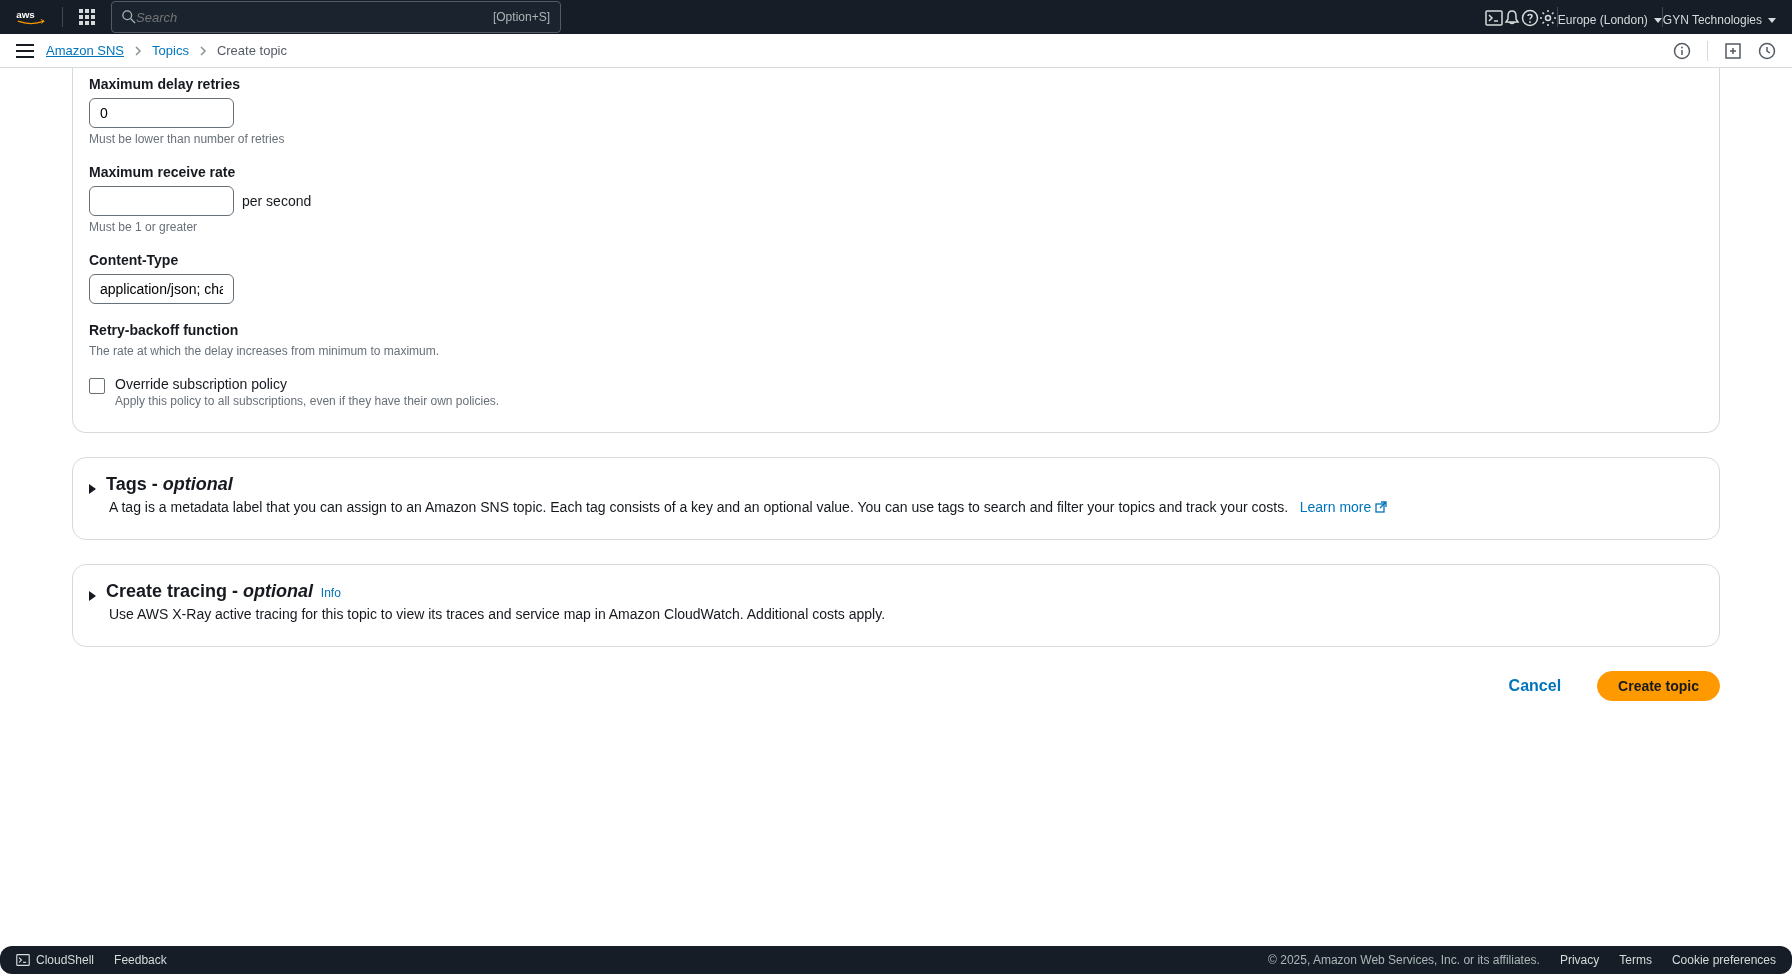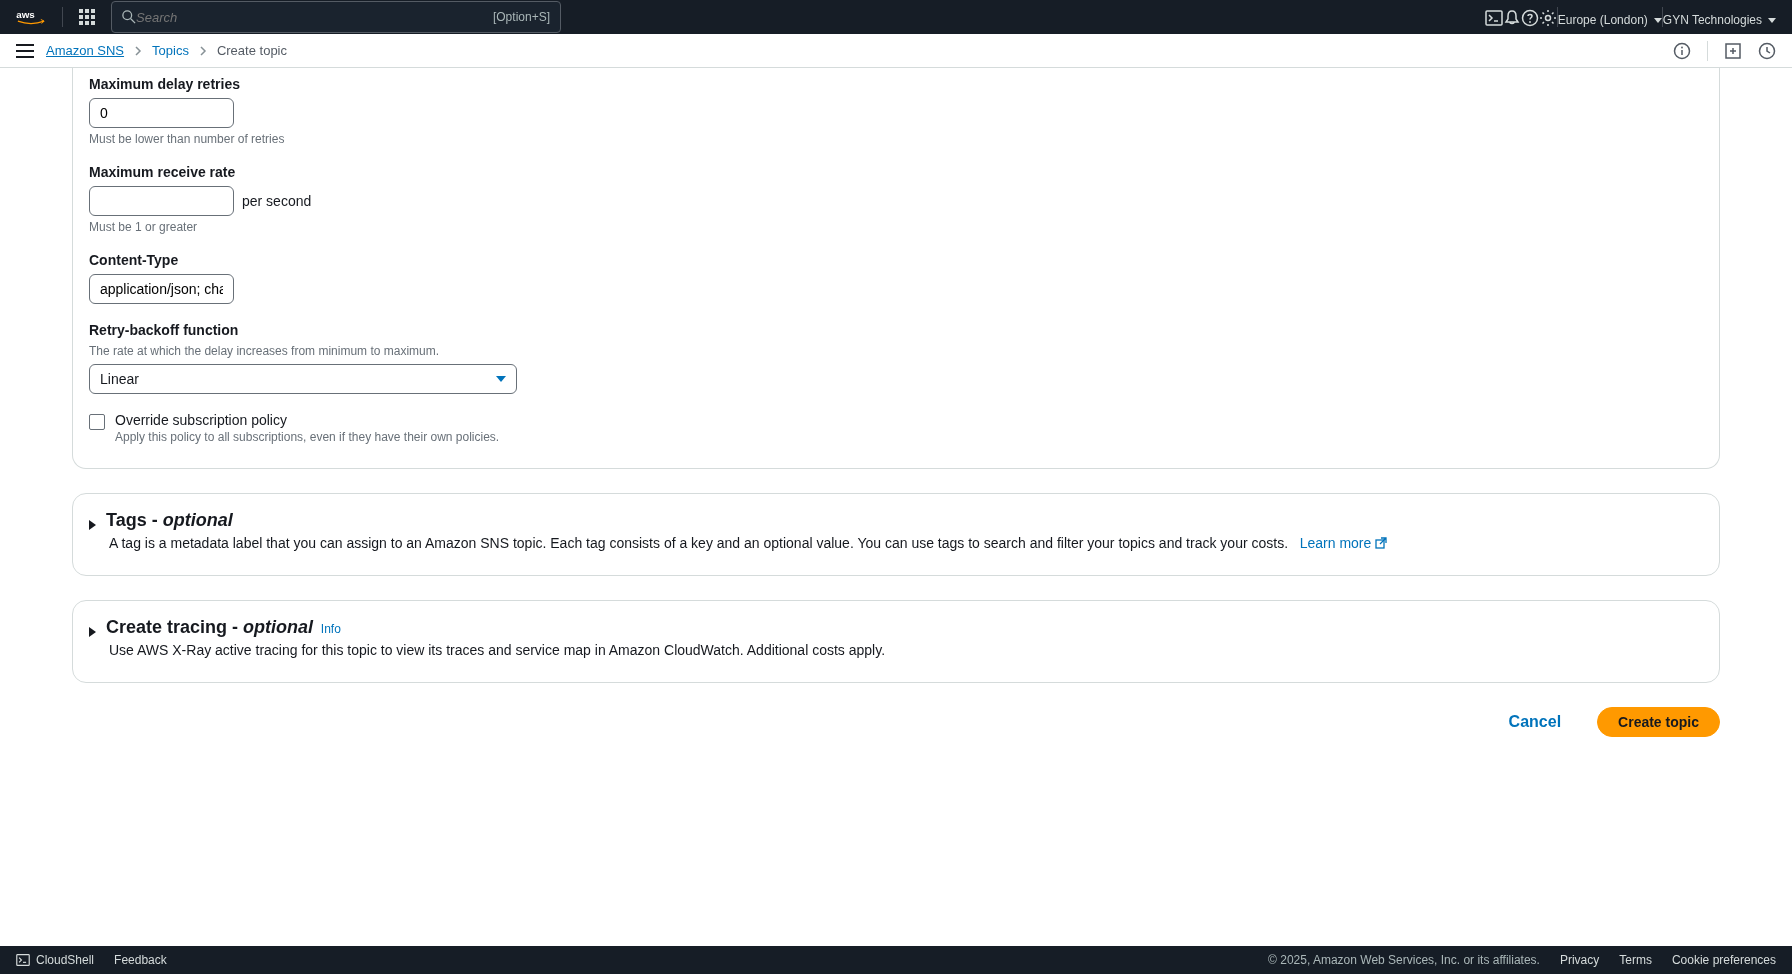--- a/index.html
+++ b/index.html
@@ -63,21 +63,21 @@
     .exp-desc { font-size: 14px; color: #16191f; margin-top: 4px; margin-left: 20px; }
     .learn-more { color: #0073bb; cursor: pointer; display: inline-flex; align-items: center; gap: 4px; }
     .external-icon { width: 12px; height: 12px; }
     
     
     .actions { display: flex; justify-content: flex-end; gap: 16px; margin: 20px 72px 30px 72px; align-items: center; }
     .btn-cancel { color: #0073bb; font-weight: 700; cursor: pointer; font-size: 16px; padding: 6px 20px; }
     .btn-primary { background: #ff9900; border: 1px solid #ff9900; border-radius: 16px; padding: 6px 20px; font-weight: 700; font-size: 14px; cursor: pointer; color: #16191f; }
     
     
-    .footer { background: #161d26; height: 28px; display: flex; align-items: center; padding: 0 16px; gap: 20px; position: fixed; bottom: 0; left: 0; right: 0; font-size: 12px; color: #d5dbdb; }
+    .footer { background: #161d26; height: 28px; display: flex; align-items: center; padding: 0 16px; gap: 20px; position: fixed; bottom: 0; left: 0; right: 0; font-size: 12px; color: #d5dbdb; border-radius: 12px; }
     .footer-left { display: flex; align-items: center; gap: 20px; }
     .footer-item { display: flex; align-items: center; gap: 6px; cursor: pointer; }
     .footer-spacer { flex: 1; }
     .footer-right { display: flex; align-items: center; gap: 20px; }
     .footer-copy { color: #aab7b8; }
     .footer-link { cursor: pointer; }
     
     svg { display: block; }
   </style>
 </head>
@@ -220,24 +220,20 @@
     </div>
 
     <div class="field">
       <label class="field-label">Content-Type</label>
       <input class="text-input" type="text" value="application/json; charset=UTF-8" style="">
     </div>
 
     <div class="field">
       <label class="field-label">Retry-backoff function</label>
       <div class="field-desc">The rate at which the delay increases from minimum to maximum.</div>
-      <div class="select-box">
-        <span>Linear</span>
-        <span class="select-caret"></span>
-      </div>
     </div>
 
     <div class="field" style="margin-bottom:0">
       <div class="checkbox-row">
         <div class="checkbox"></div>
         <div class="checkbox-texts">
           <div class="checkbox-label">Override subscription policy</div>
           <div class="checkbox-hint">Apply this policy to all subscriptions, even if they have their own policies.</div>
         </div>
       </div>

